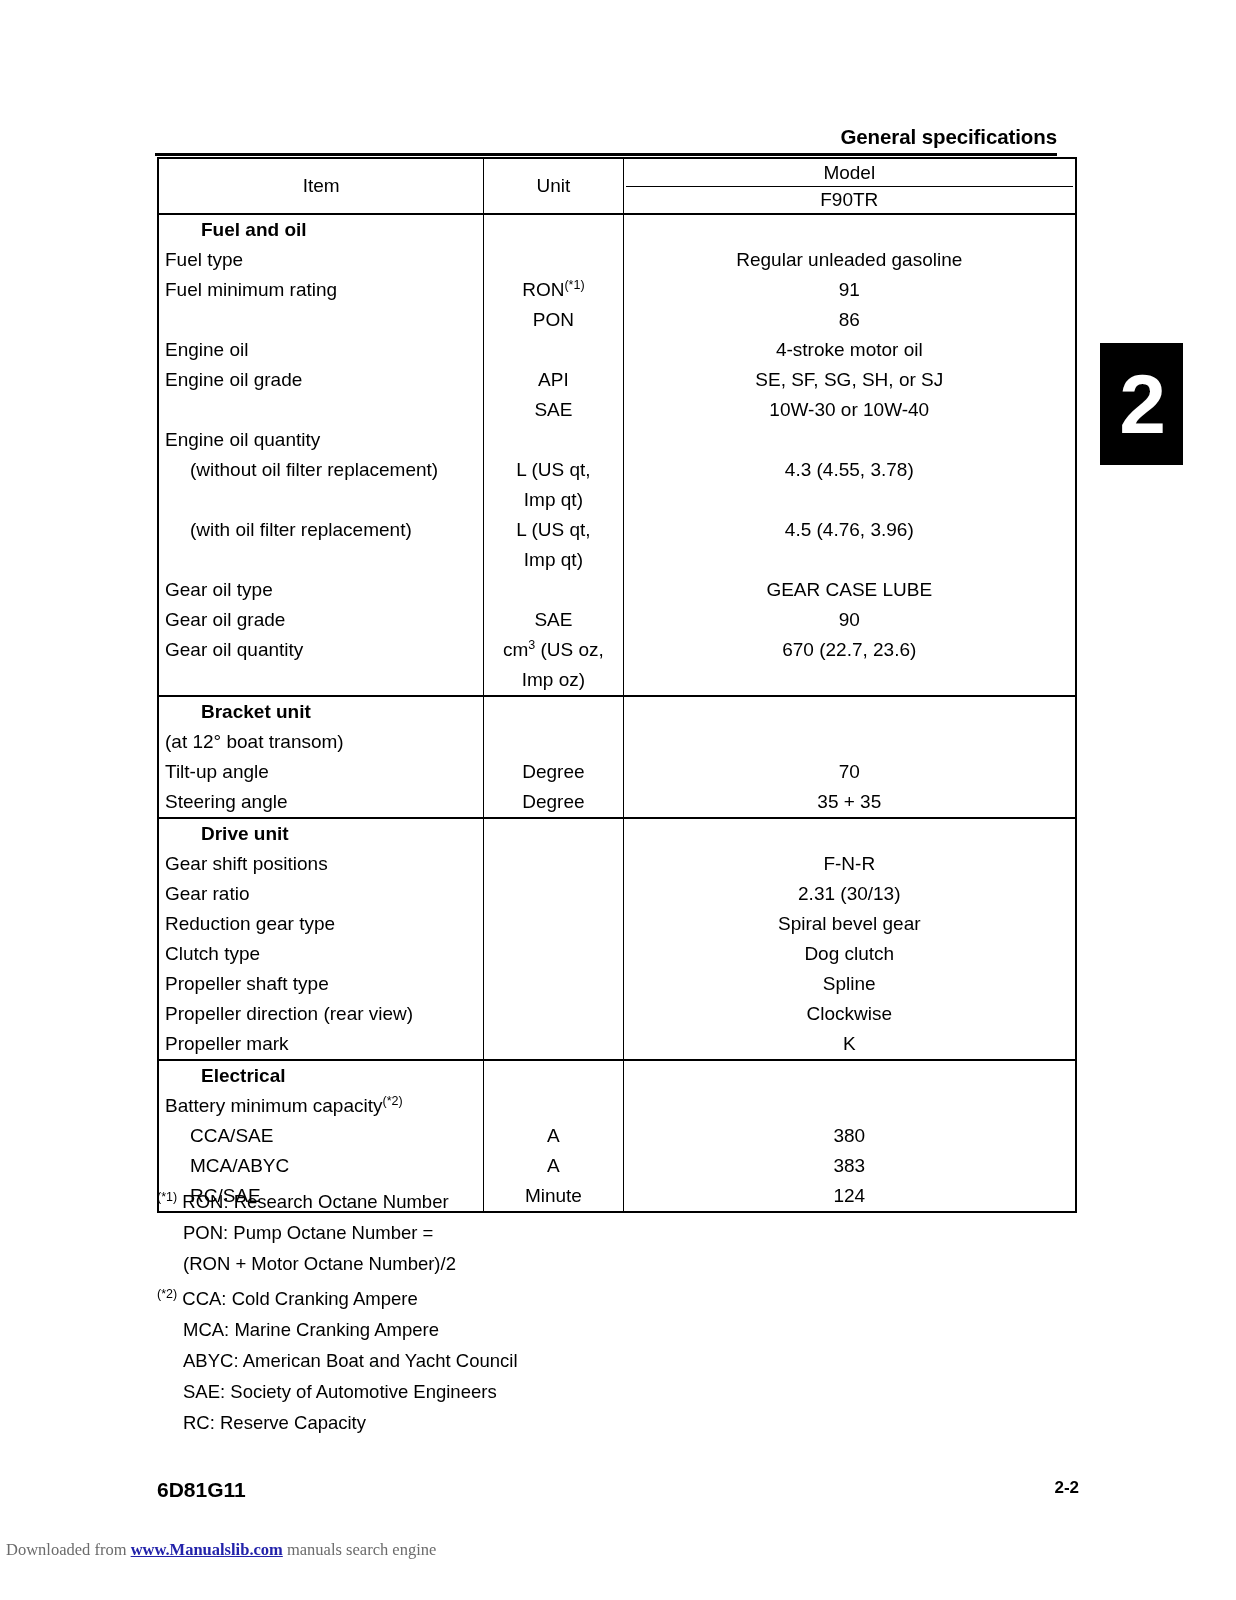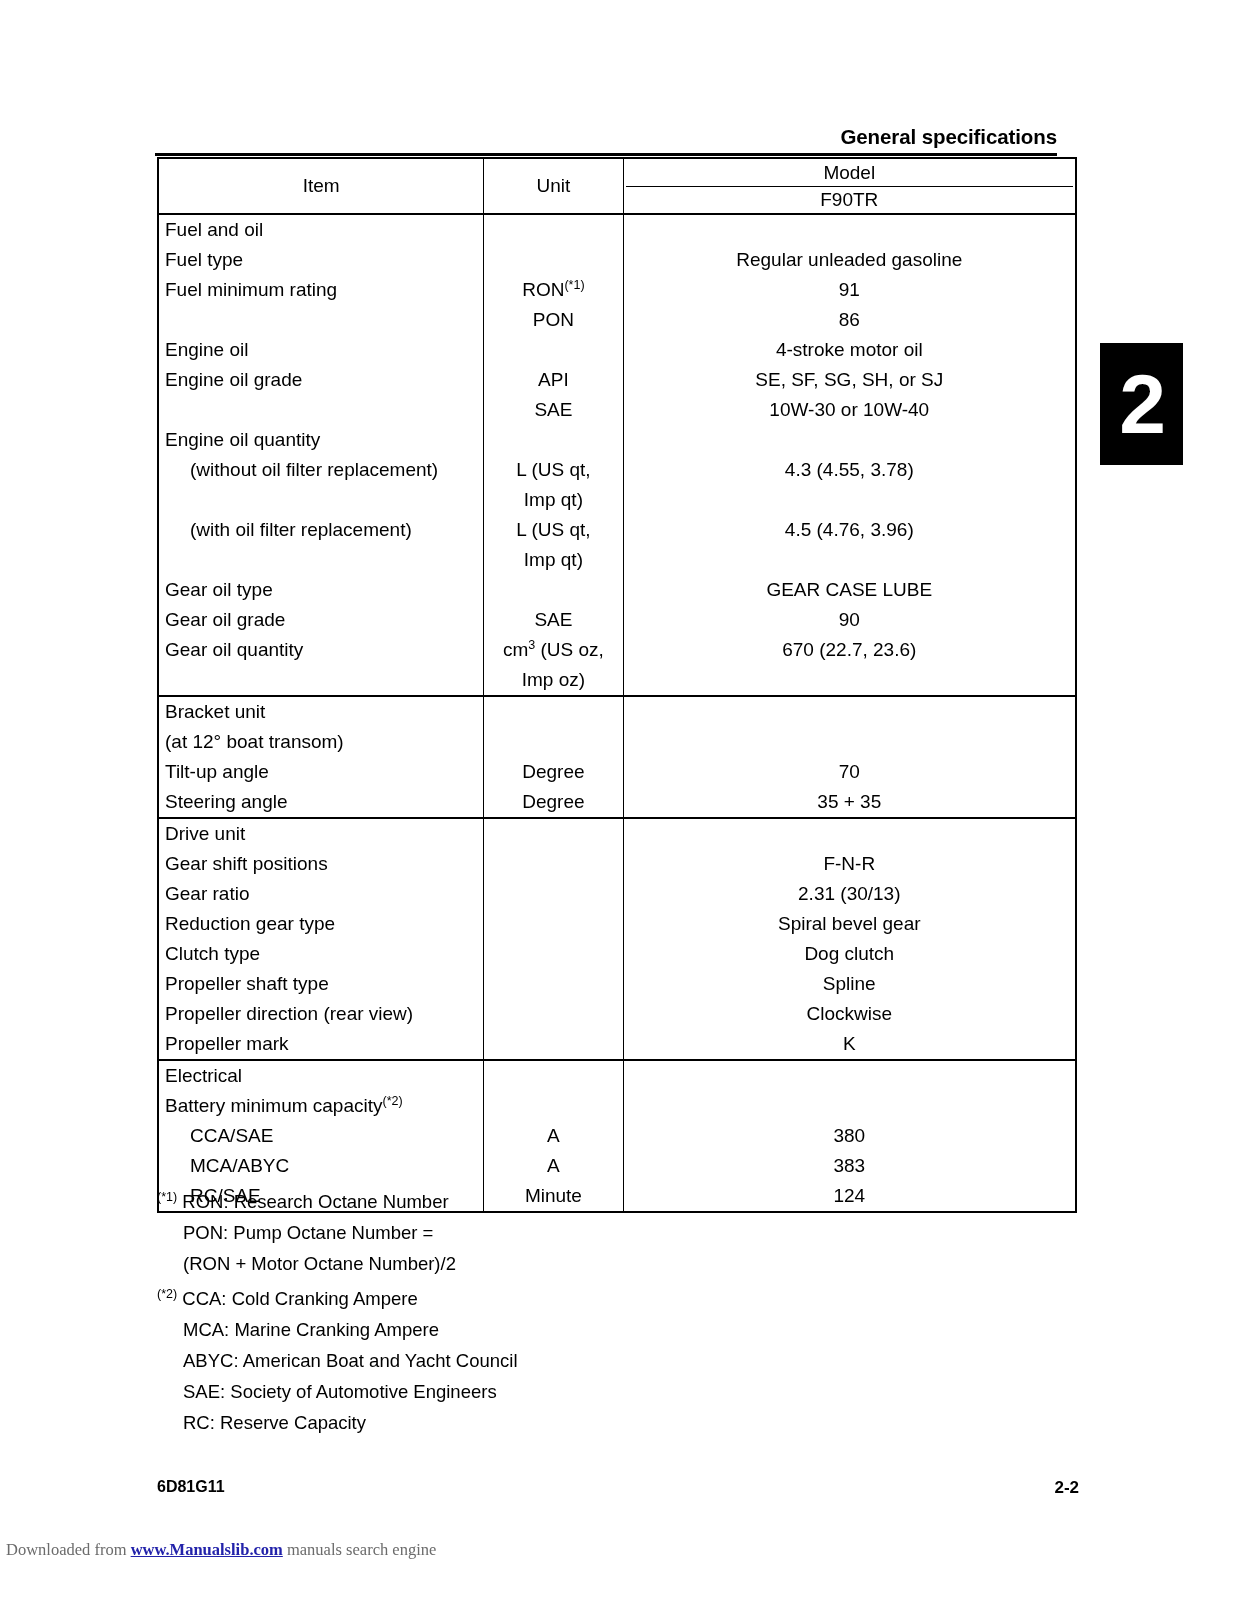--- a/index.html
+++ b/index.html
@@ -93,21 +93,21 @@
     margin: 0 2px 0 2px;
   }
   .hdr-model-bot {
     height: 26px;
     line-height: 26px;
     text-align: center;
   }
 
   tr.section-top > td { border-top: 2.5px solid #000; }
 
-  .sec-title { font-weight: normal; }
+  .sec-title { font-weight: bold; margin-left: 36px; }
   .ind1 { }
   .ind2 { padding-left: 31px; }
 
   .row-line { line-height: 28px; height: 28px; }
 
   sup { font-size: 0.66em; vertical-align: super; line-height: 0; }
 
   
   #footnotes {
     position: absolute;
@@ -118,21 +118,21 @@
   }
   #footnotes .fn-line { white-space: pre; }
   #footnotes .mark { font-size: 12.5px; vertical-align: super; }
   #footnotes .fn-indent { display: inline-block; width: 26px; }
 
   
   #doc-code {
     position: absolute;
     left: 157px;
     top: 1478px;
-    font-size: 16px;
+    font-size: 21px;
     font-weight: bold;
   }
   #page-number {
     position: absolute;
     right: 157px;
     top: 1478px;
     font-size: 17px;
     font-weight: bold;
   }
   #dl-footer {

